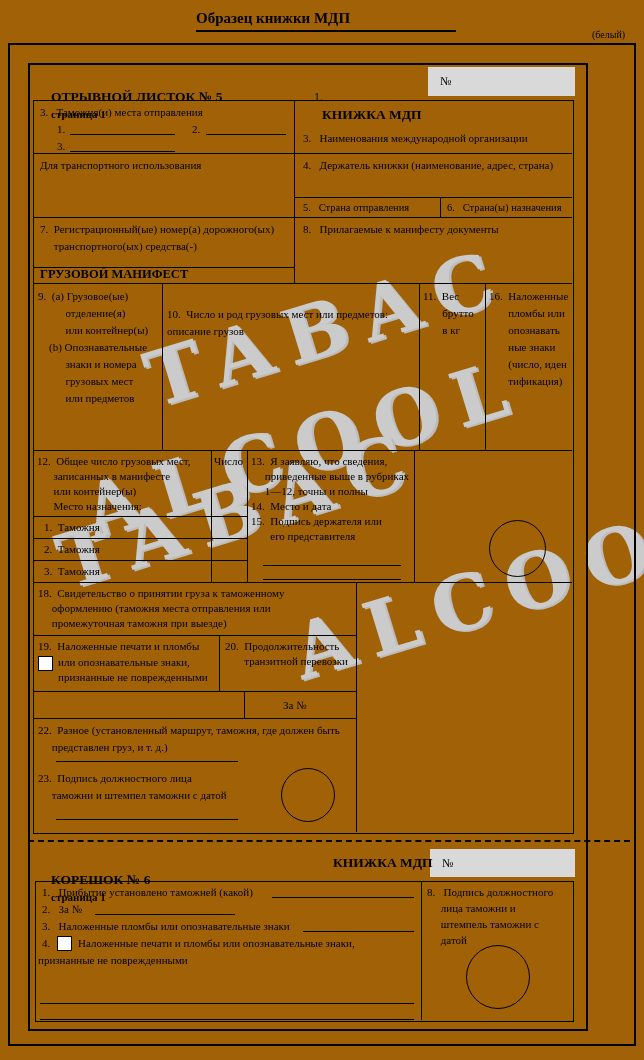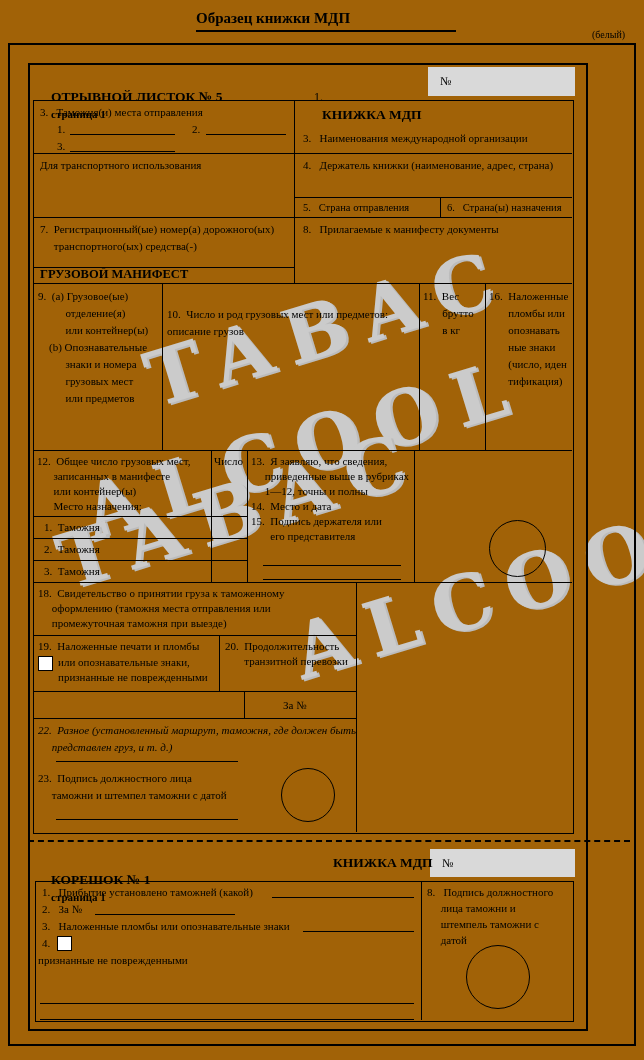--- a/index.html
+++ b/index.html
@@ -118,47 +118,48 @@
 
   <div class="t sm" style="left:38px;top:639px;">19.  Наложенные печати и пломбы</div>
   <div class="checkbox" style="left:38px;top:656px;"></div>
   <div class="t sm" style="left:58px;top:655px;">или опознавательные знаки,
 признанные не поврежденными</div>
   <div class="t sm" style="left:225px;top:639px;">20.  Продолжительность
 &nbsp;&nbsp;&nbsp;&nbsp;&nbsp;&nbsp;&nbsp;транзитной перевозки</div>
 
   <div class="t" style="left:283px;top:697px;">За №</div>
 
-  <div class="t" style="left:38px;top:722px;font-style:italic;">22.  Разное (установленный маршрут, таможня, где должен быть
+  <div class="t" style="left:38px;top:722px;">22.  Разное (установленный маршрут, таможня, где должен быть
 &nbsp;&nbsp;&nbsp;&nbsp;&nbsp;представлен груз, и т. д.)</div>
   <div class="blank" style="left:56px;top:748px;width:182px;height:13px;"></div>
   <div class="t" style="left:38px;top:770px;">23.  Подпись должностного лица
 &nbsp;&nbsp;&nbsp;&nbsp;&nbsp;таможни и штемпел таможни с датой</div>
   <div class="stamp" style="left:281px;top:768px;width:52px;height:52px;"></div>
   <div class="blank" style="left:56px;top:806px;width:182px;height:13px;"></div>
 
   <div class="t" style="left:40px;top:854px;">
-    <span class="hdr">КОРЕШОК № 1</span>
+    <span class="hdr">КОРЕШОК № 6</span>
     <span class="hdr-small">страница 1</span>
   </div>
   <div class="t hdr" style="left:333px;top:854px;">КНИЖКА МДП</div>
   <div class="graybox" style="left:430px;top:849px;width:145px;height:28px;">
     <span class="t" style="font-size:12px;">№</span>
   </div>
 
   <div class="rect1" style="left:35px;top:881px;width:537px;height:139px;"></div>
 
   <div class="t" style="left:42px;top:884px;">1.   Прибытие установлено таможней (какой)</div>
   <div class="blank" style="left:272px;top:884px;width:142px;height:13px;"></div>
   <div class="t" style="left:42px;top:901px;">2.   За №</div>
   <div class="blank" style="left:95px;top:901px;width:140px;height:13px;"></div>
   <div class="t" style="left:42px;top:918px;">3.   Наложенные пломбы или опознавательные знаки</div>
   <div class="blank" style="left:303px;top:918px;width:111px;height:13px;"></div>
   <div class="t" style="left:42px;top:935px;">4.</div>
   <div class="checkbox" style="left:57px;top:936px;"></div>
+  <div class="t" style="left:78px;top:935px;">Наложенные печати и пломбы или опознавательные знаки,</div>
   <div class="t" style="left:38px;top:952px;">признанные не поврежденными</div>
   <div class="blank" style="left:40px;top:990px;width:374px;height:13px;"></div>
   <div class="blank" style="left:40px;top:1006px;width:374px;height:13px;"></div>
 
   <div class="t" style="left:427px;top:884px;line-height:16px;">8.   Подпись должностного
 &nbsp;&nbsp;&nbsp;&nbsp;&nbsp;лица таможни и
 &nbsp;&nbsp;&nbsp;&nbsp;&nbsp;штемпель таможни с
 &nbsp;&nbsp;&nbsp;&nbsp;&nbsp;датой</div>
   <div class="stamp" style="left:466px;top:945px;width:62px;height:62px;"></div>
 

